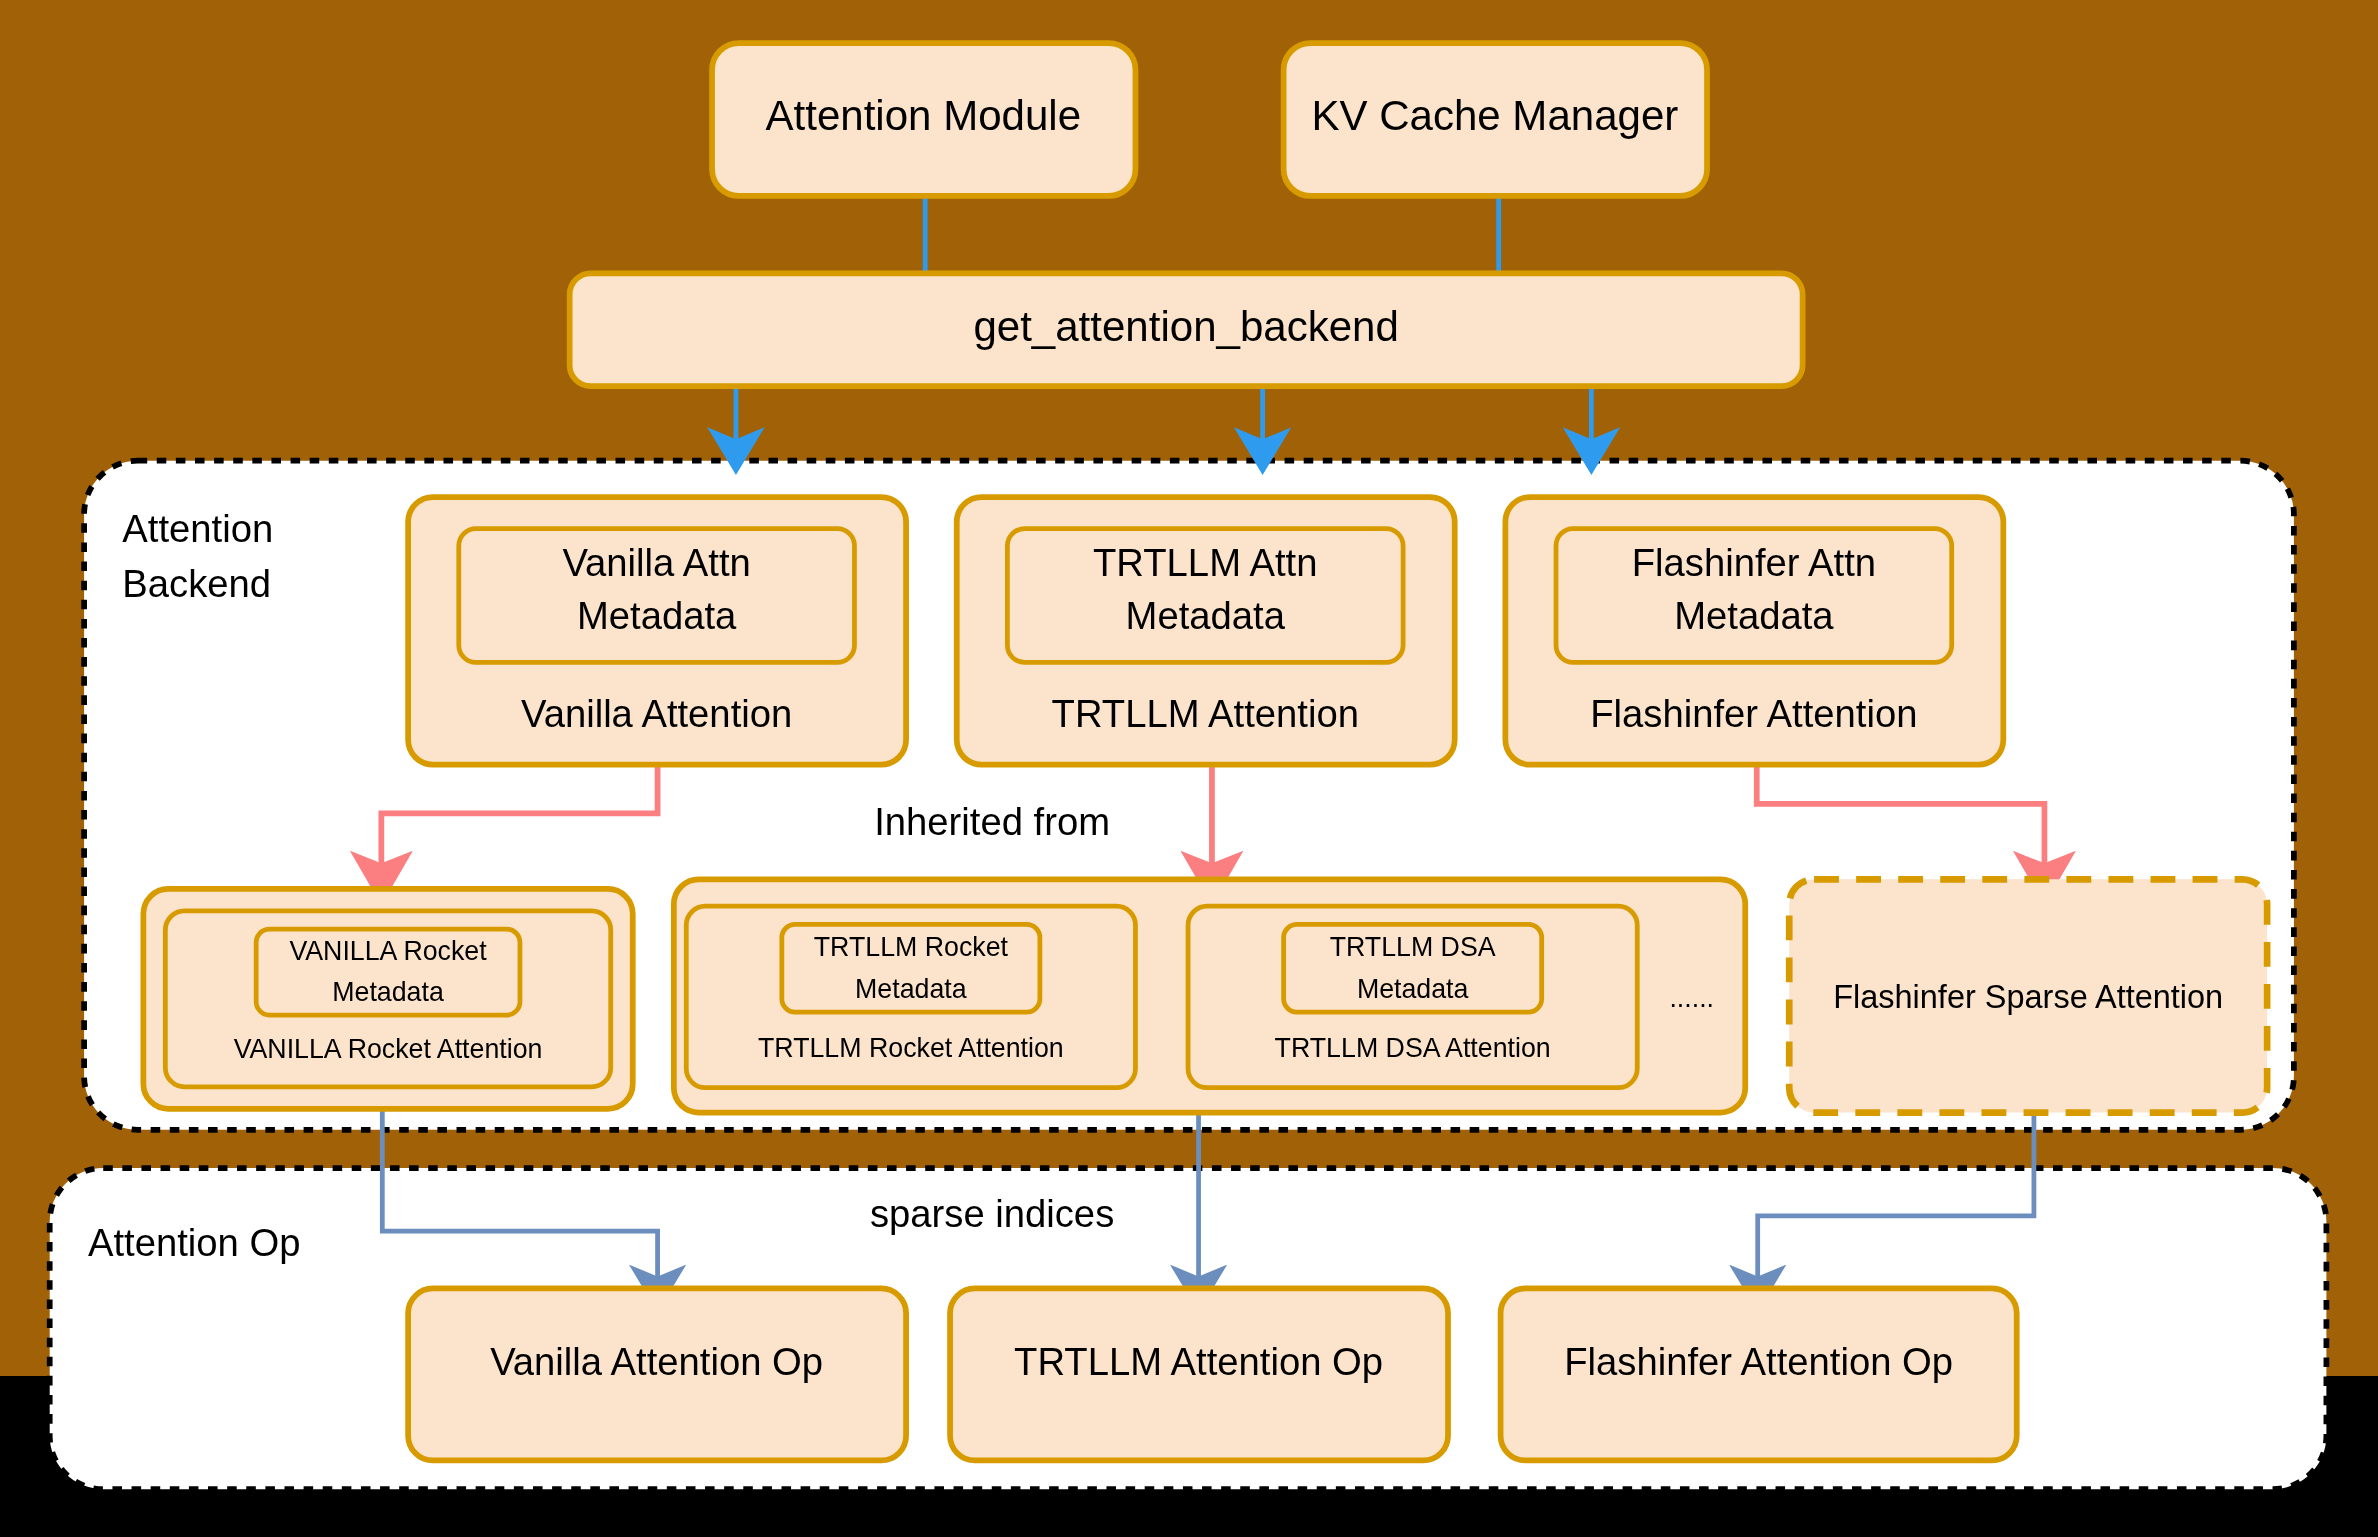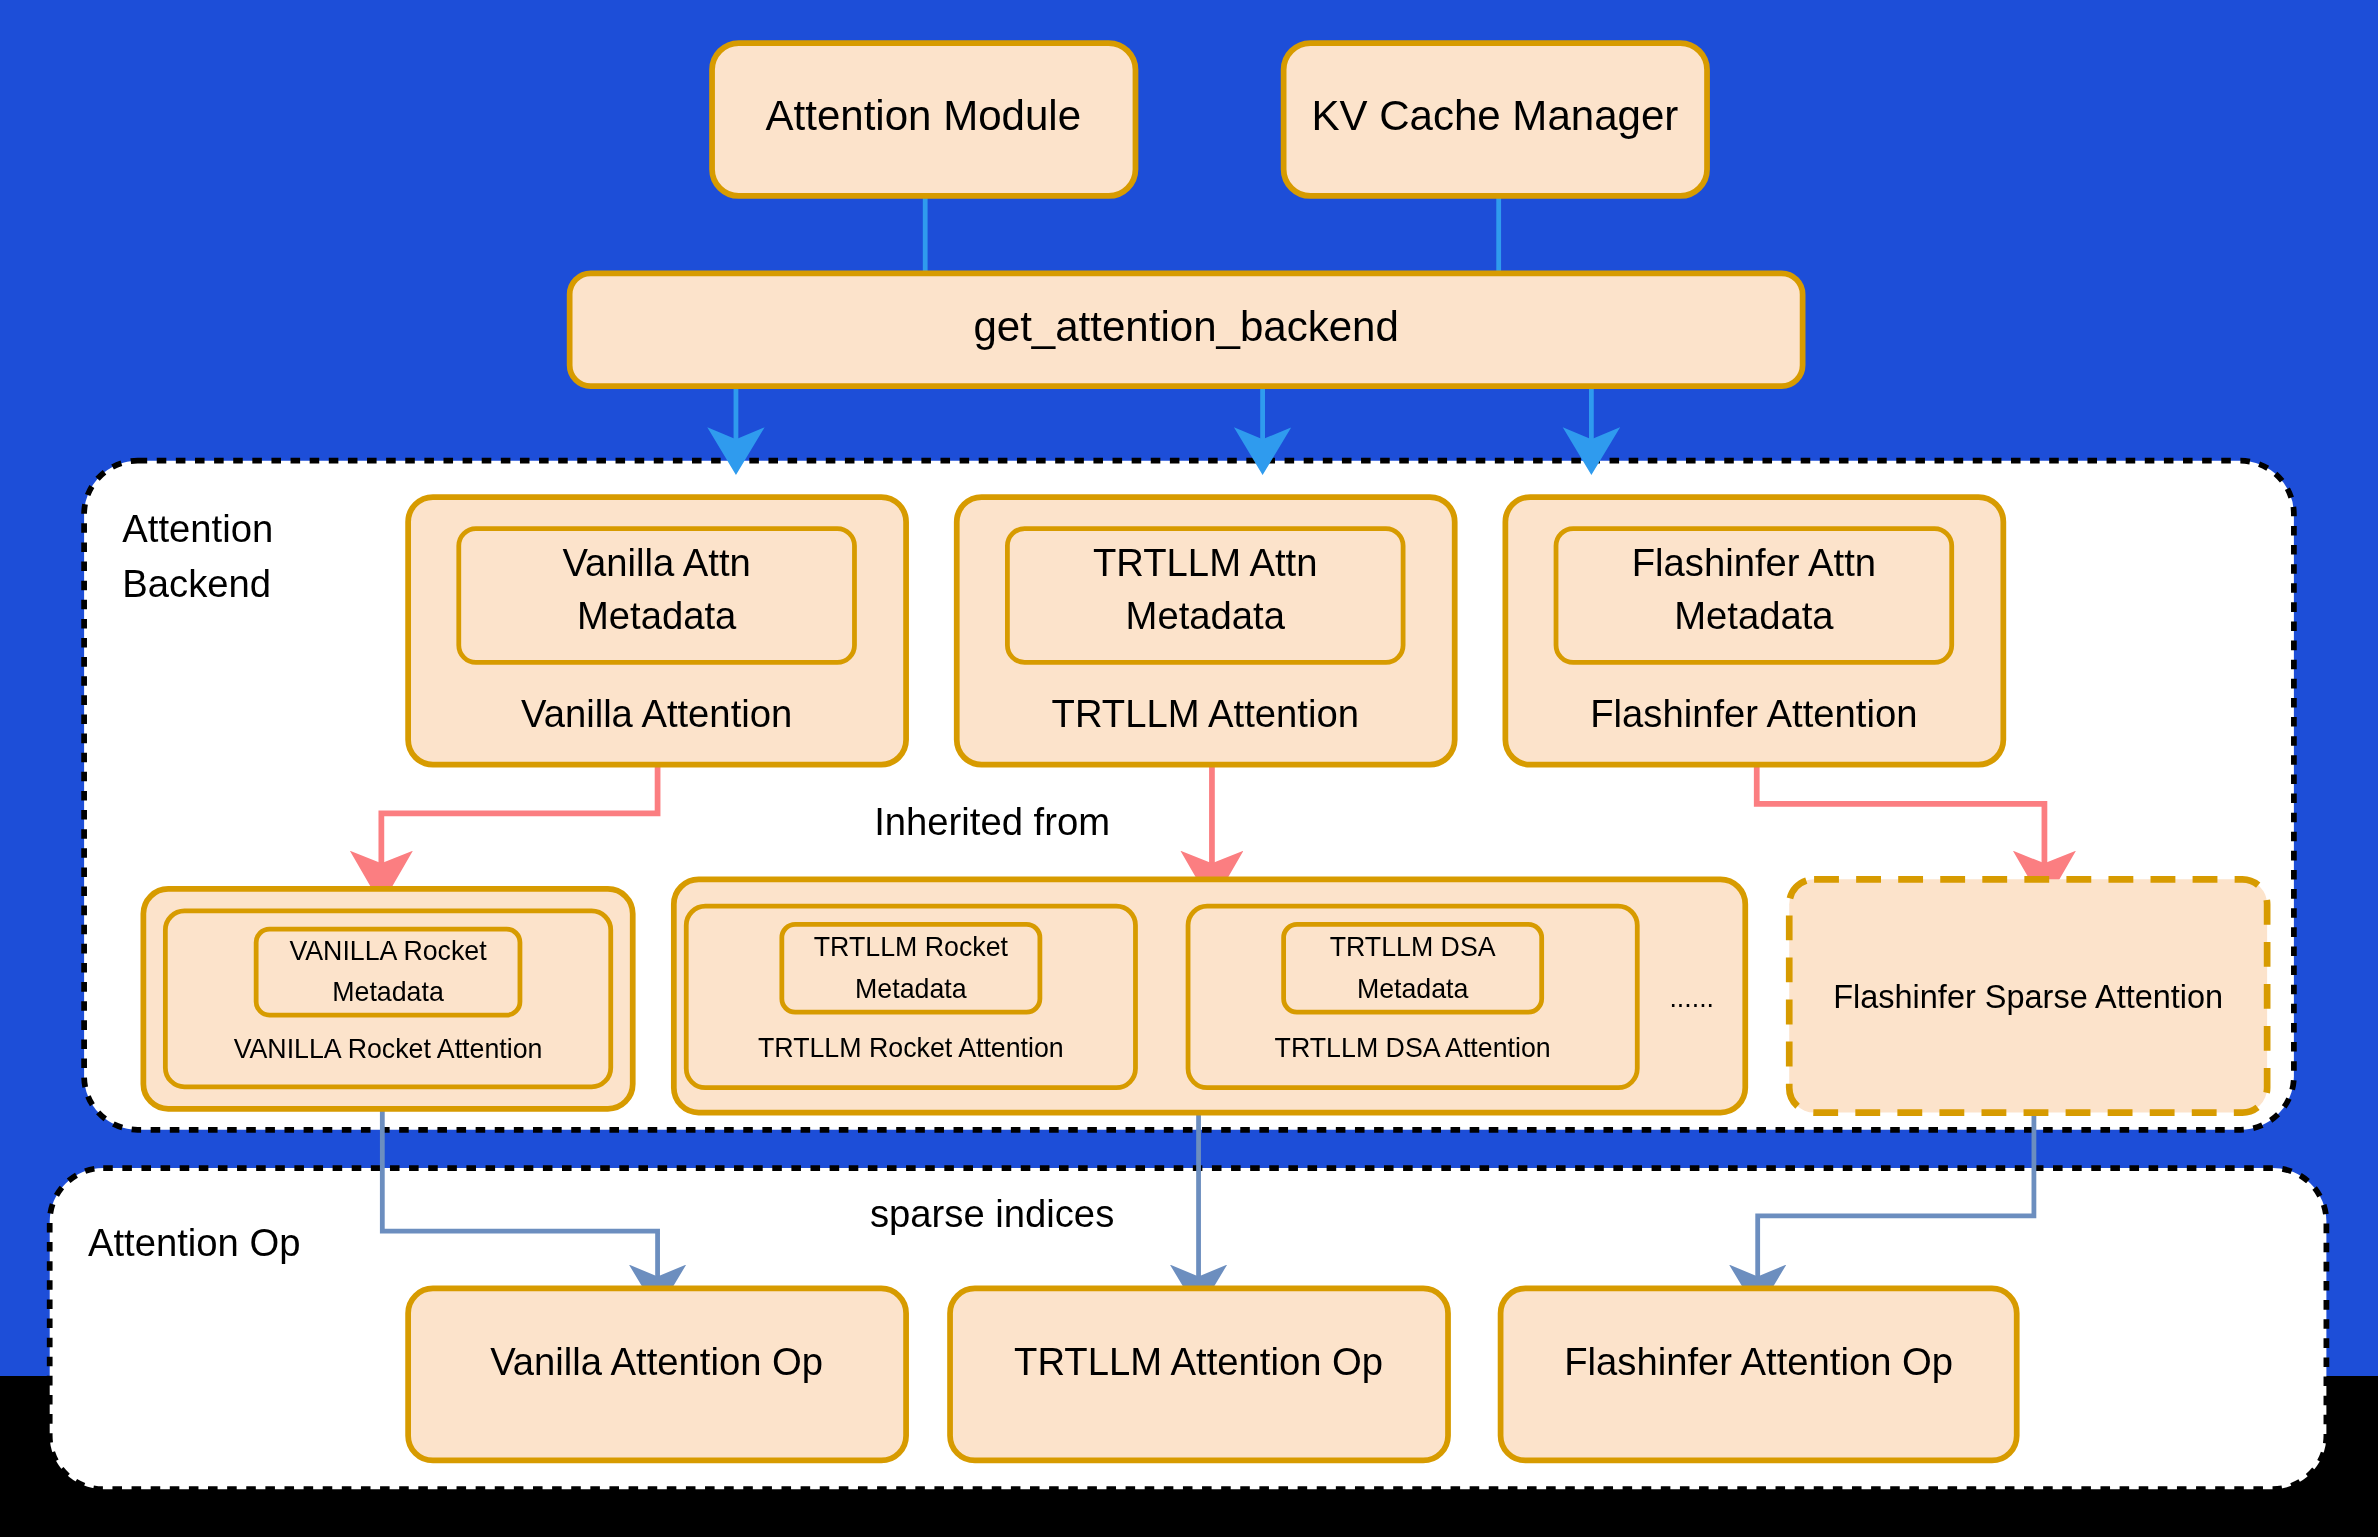--- a/index.html
+++ b/index.html
@@ -10,21 +10,21 @@
   body {
     width: 2378px;
     height: 1537px;
     overflow: hidden;
     font-family: "Liberation Sans", sans-serif;
   }
   #stage {
     position: relative;
     width: 2378px;
     height: 1376px;
-    background: #1d4ed8;
+    background: #a16207;
   }
   svg.layer {
     position: absolute;
     top: 0;
     left: 0;
     width: 2378px;
     height: 1537px;
   }
   .node-text {
     font-family: "Liberation Sans", sans-serif;

